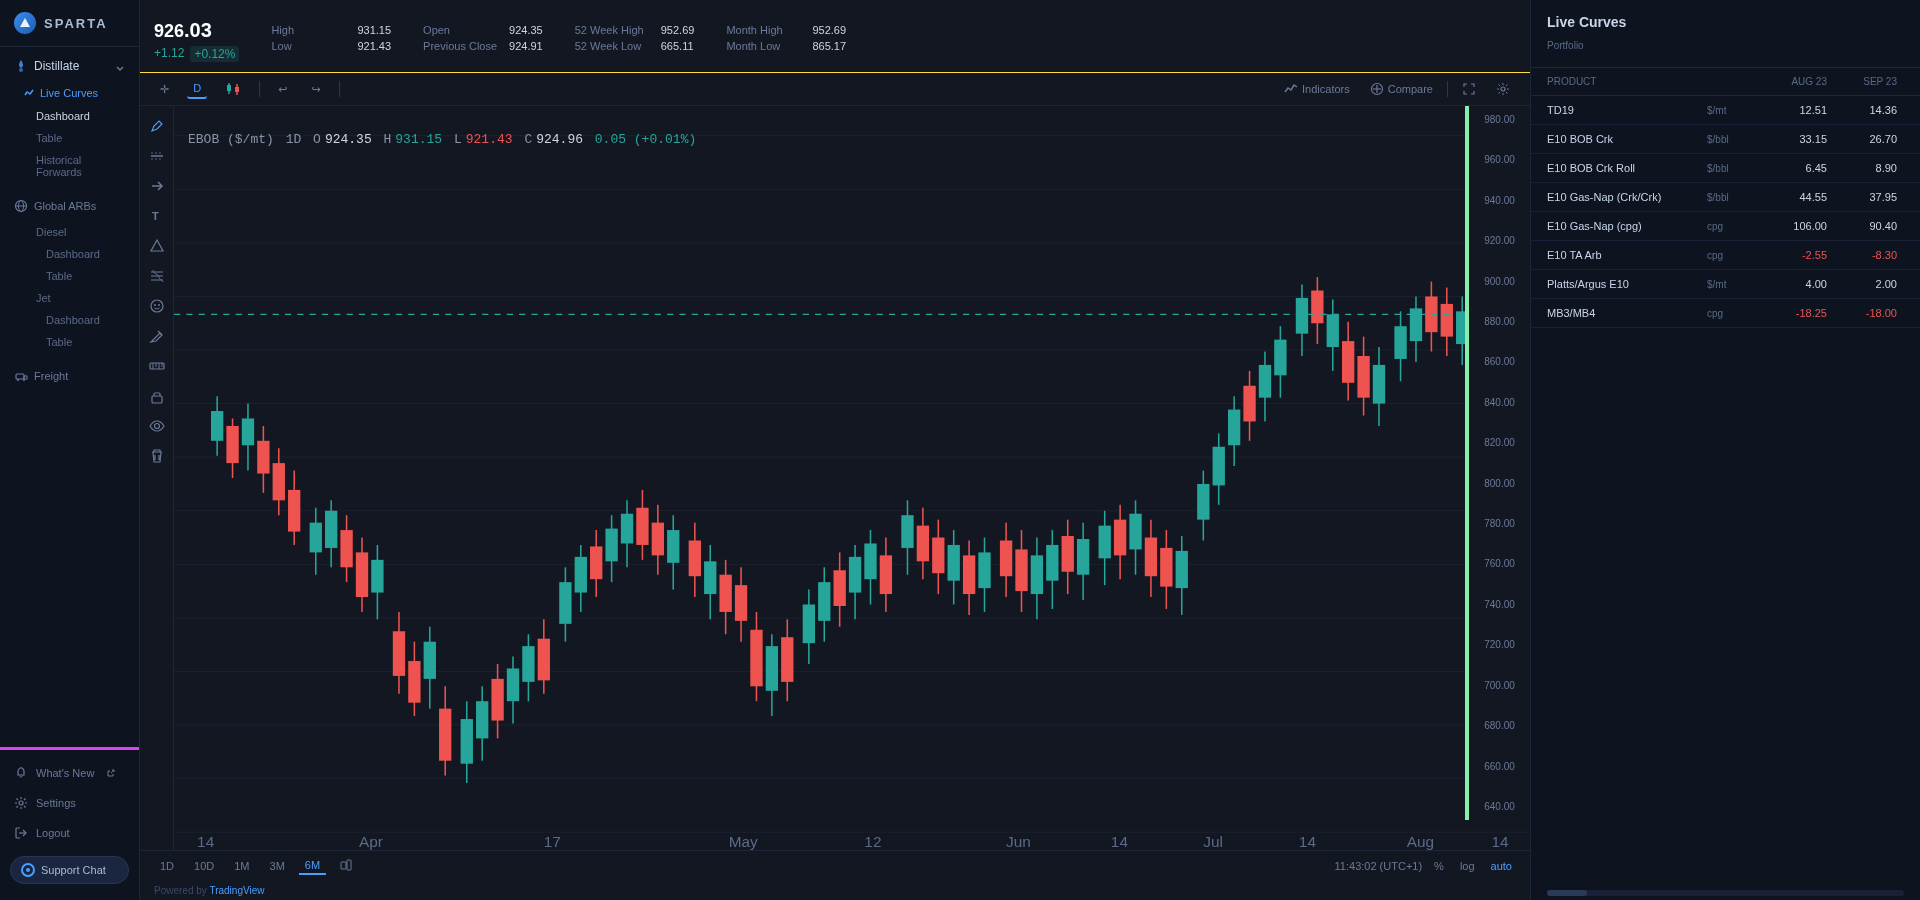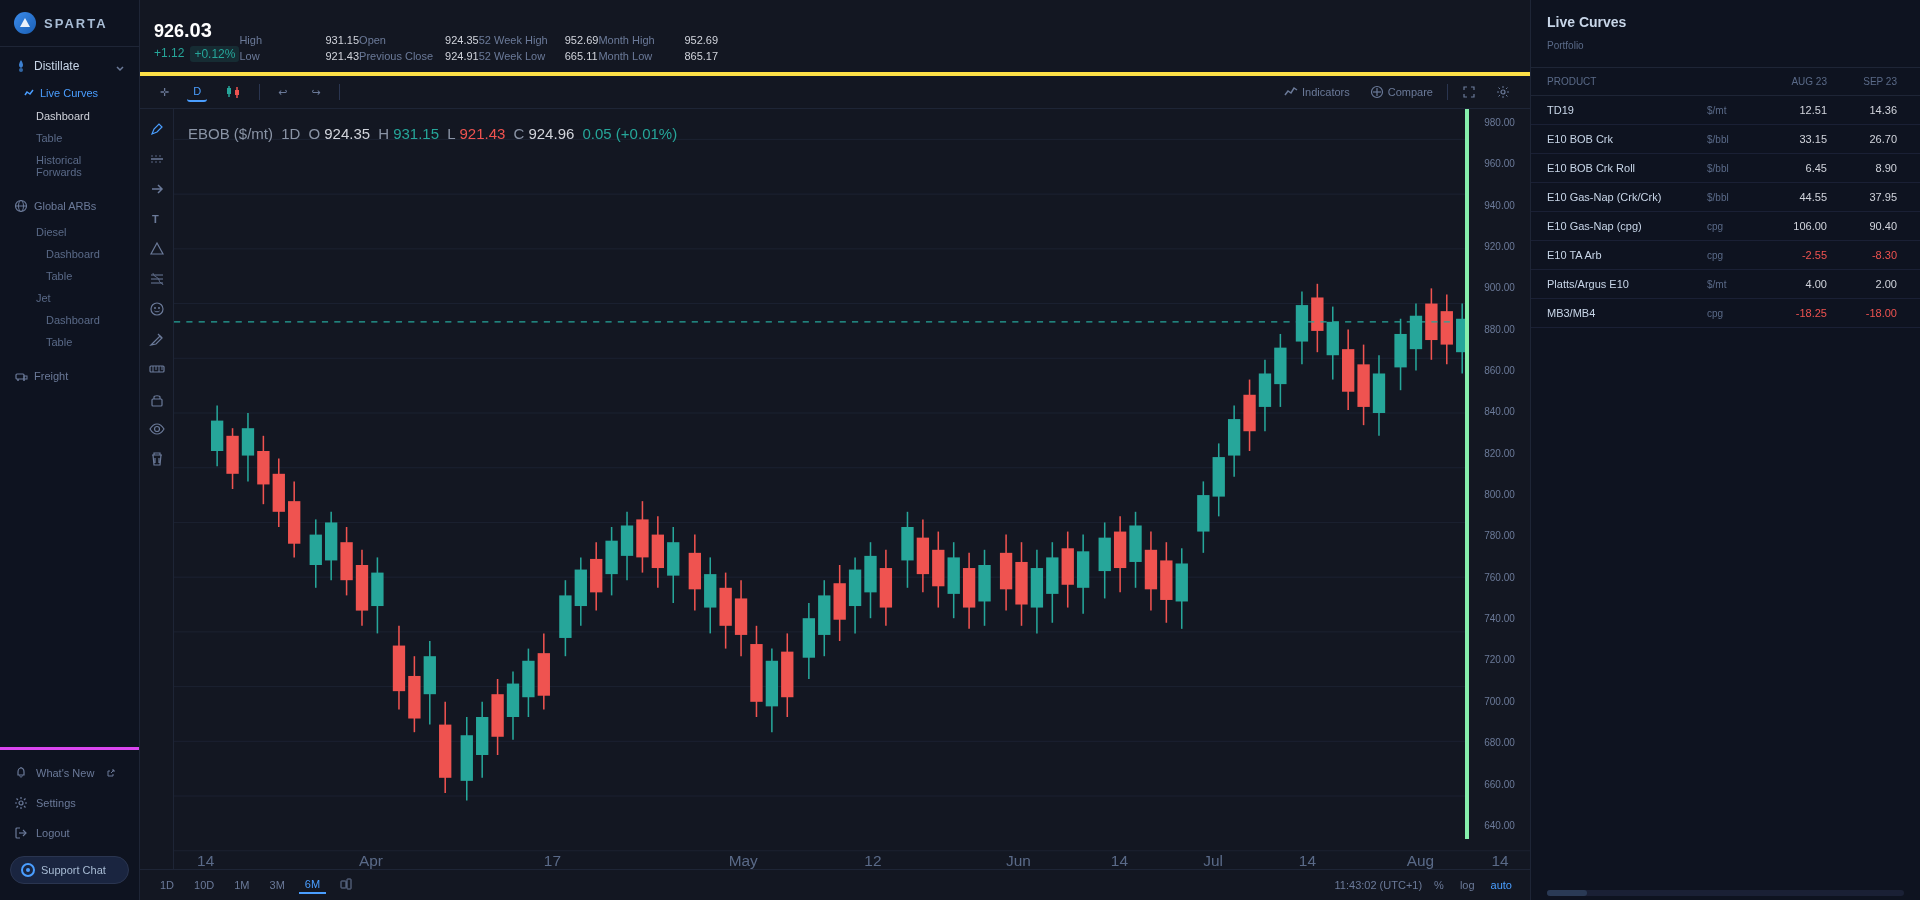--- a/index.html
+++ b/index.html
@@ -135,23 +135,24 @@
       padding: 6px 14px;
       display: flex; align-items: center; gap: 8px;
       cursor: pointer;
       color: #c8d6e8;
       font-size: 13px; font-weight: 500;
     }
 
     
     .price-header {
       display: flex;
-      align-items: flex-end;
+      align-items: center;
       padding: 10px 14px;
-      border-bottom: 4px solid #fde047;
+      gap: 32px;
+      border-bottom: 1px solid #fde047;
       background: #131722;
     }
     .price-main {
       display: flex; flex-direction: column;
     }
     .price-value {
       font-size: 32px;
       font-weight: 700;
       color: #ffffff;
       line-height: 1;
@@ -230,25 +231,26 @@
     }
 
     
     .chart-svg {
       width: 100%;
       height: 100%;
     }
 
     .chart-overlay-info {
       position: absolute;
-      top: 16px;
+      top: 26px;
       left: 14px;
-      font-size: 15px;
+      font-size: 13px;
       color: #8a94a6;
       pointer-events: none;
+      font-family: Liberation Mono, monospace;
     }
     .chart-overlay-info span { margin-right: 4px; }
     .chart-overlay-info .val-o { color: #d1d4dc; }
     .chart-overlay-info .val-h { color: #26a69a; }
     .chart-overlay-info .val-l { color: #ef5350; }
     .chart-overlay-info .val-c { color: #d1d4dc; }
     .chart-overlay-info .val-chg { color: #26a69a; }
     .scale-label {
       color: #6b7a99;
       font-size: 10px;
@@ -987,20 +989,24 @@
       <span>%</span>
     </button>
     <button class="chart-mode-btn">
       <span>log</span>
     </button>
     <button class="chart-mode-btn active">
       <span>auto</span>
     </button>
   </div>
 
+  <div class="chart-attribution">
+    <span>Powered by</span>
+    <a href="#">TradingView</a>
+  </div>
 
 </div>
 
 <div class="right-panel">
   <div class="right-panel-header">
     <div class="right-panel-title">Live Curves</div>
     <div style="margin-bottom:8px;">
       <div style="font-size:10px;color:#5a6a88;margin-bottom:4px;">Portfolio</div>
     </div>
   </div>

